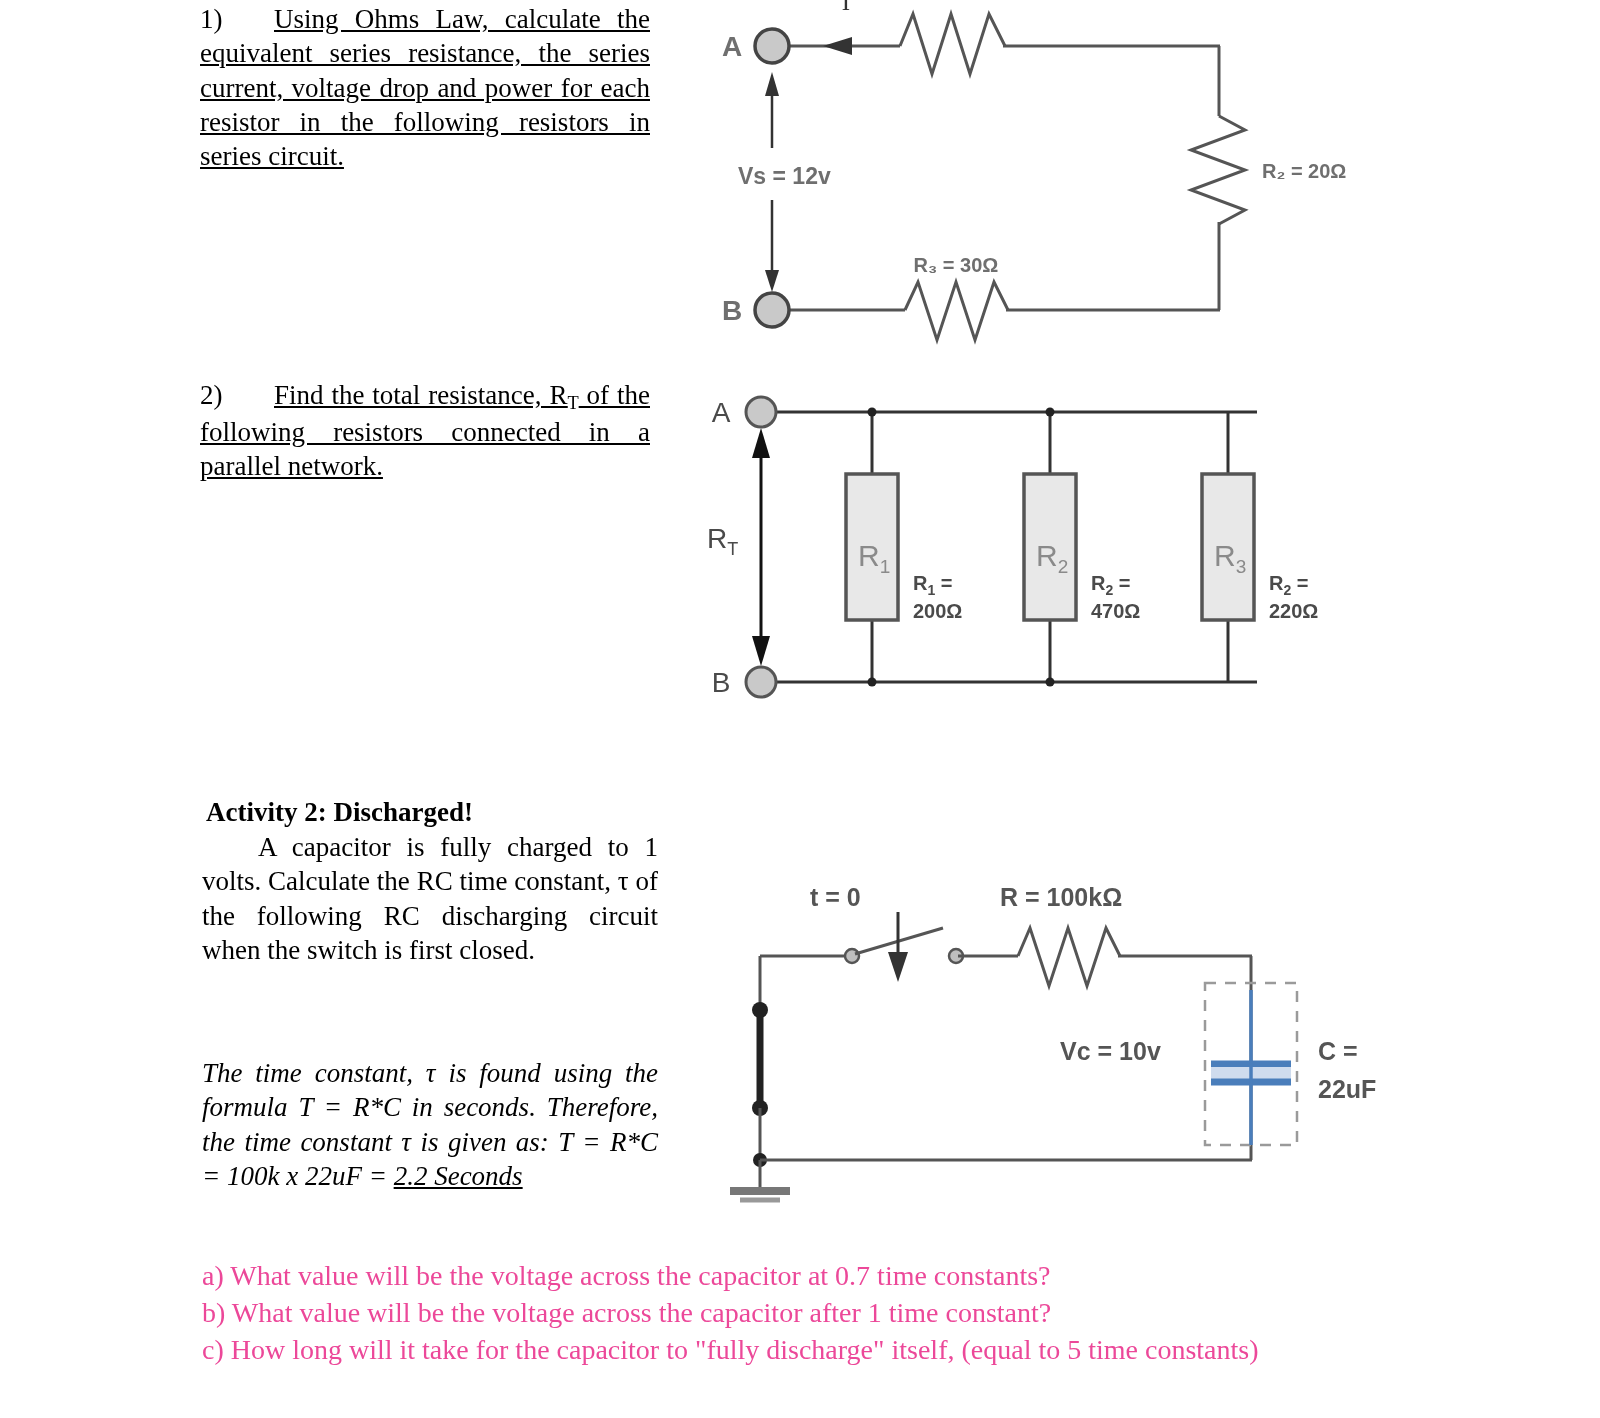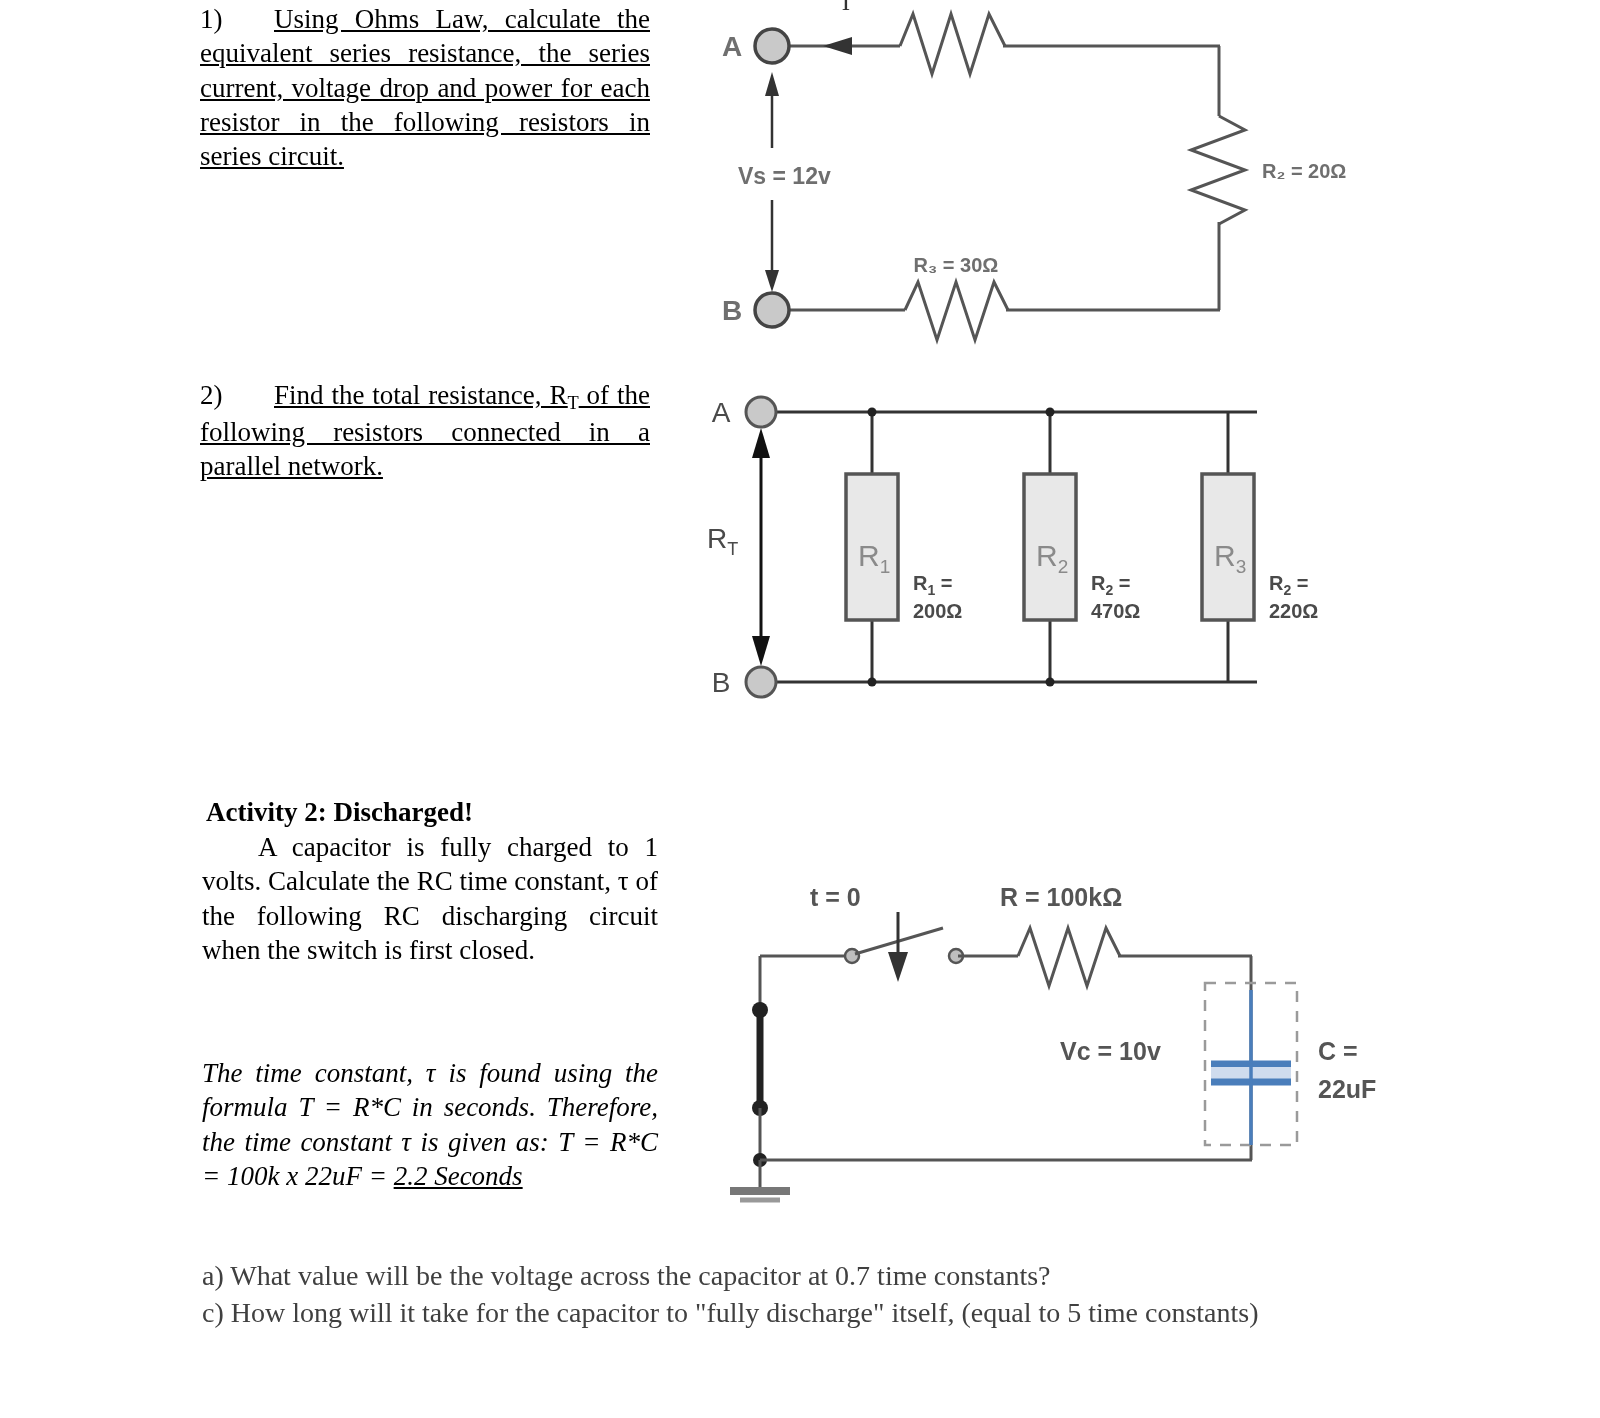--- a/index.html
+++ b/index.html
@@ -54,21 +54,21 @@
   .diagram {
     position: absolute;
   }
   .diagram svg { display: block; }
 
   .qlist {
     position: absolute;
     font-family: "Liberation Serif", serif;
     font-size: 28px;
     line-height: 1.32;
-    color: #404040;
+    color: #ec4899;
   }
   .qlist div { white-space: normal; }
 </style>
 </head>
 <body>
 
 <div class="hang txt-col" style="left:200px; top:2px; width:450px;">
   <span class="num-marker">1)</span>
   <span class="num-body">Using Ohms Law, calculate the equivalent series resistance, the series current, voltage drop and power for each resistor in the following resistors in series circuit.</span>
 </div>
@@ -231,14 +231,15 @@
 
     <text x="360" y="210" font-family="Liberation Sans, sans-serif" font-size="25" font-weight="bold" fill="#555">Vc = 10v</text>
 
     <text x="618" y="210" font-family="Liberation Sans, sans-serif" font-size="25" font-weight="bold" fill="#555">C =</text>
     <text x="618" y="248" font-family="Liberation Sans, sans-serif" font-size="25" font-weight="bold" fill="#555">22uF</text>
   </svg>
 </div>
 
 <div class="qlist" style="left:202px; top:1258px; width:1190px;">
   <div>a) What value will be the voltage across the capacitor at 0.7 time constants?</div>
+  <div>b) What value will be the voltage across the capacitor after 1 time constant?</div>
   <div>c) How long will it take for the capacitor to "fully discharge" itself, (equal to 5 time constants)</div>
 </div>
 
 </body></html>

